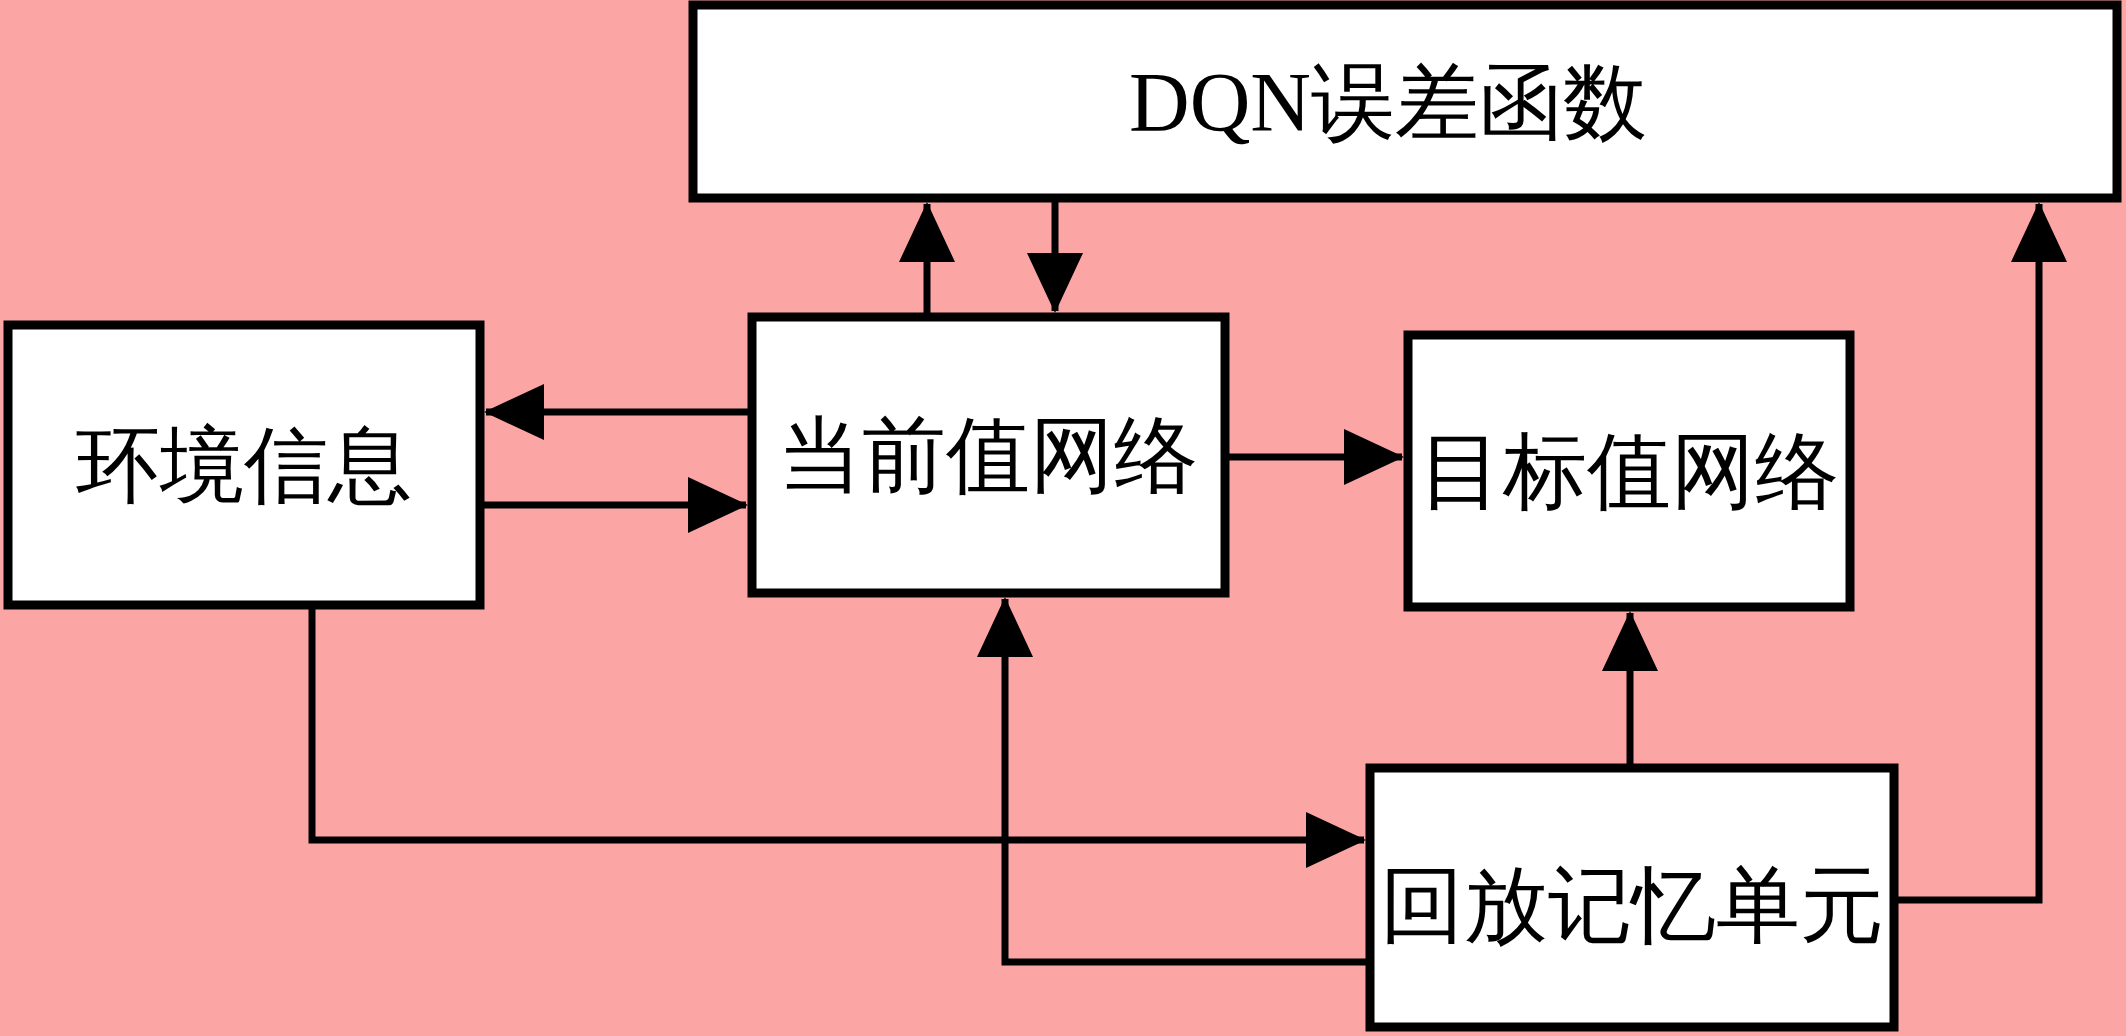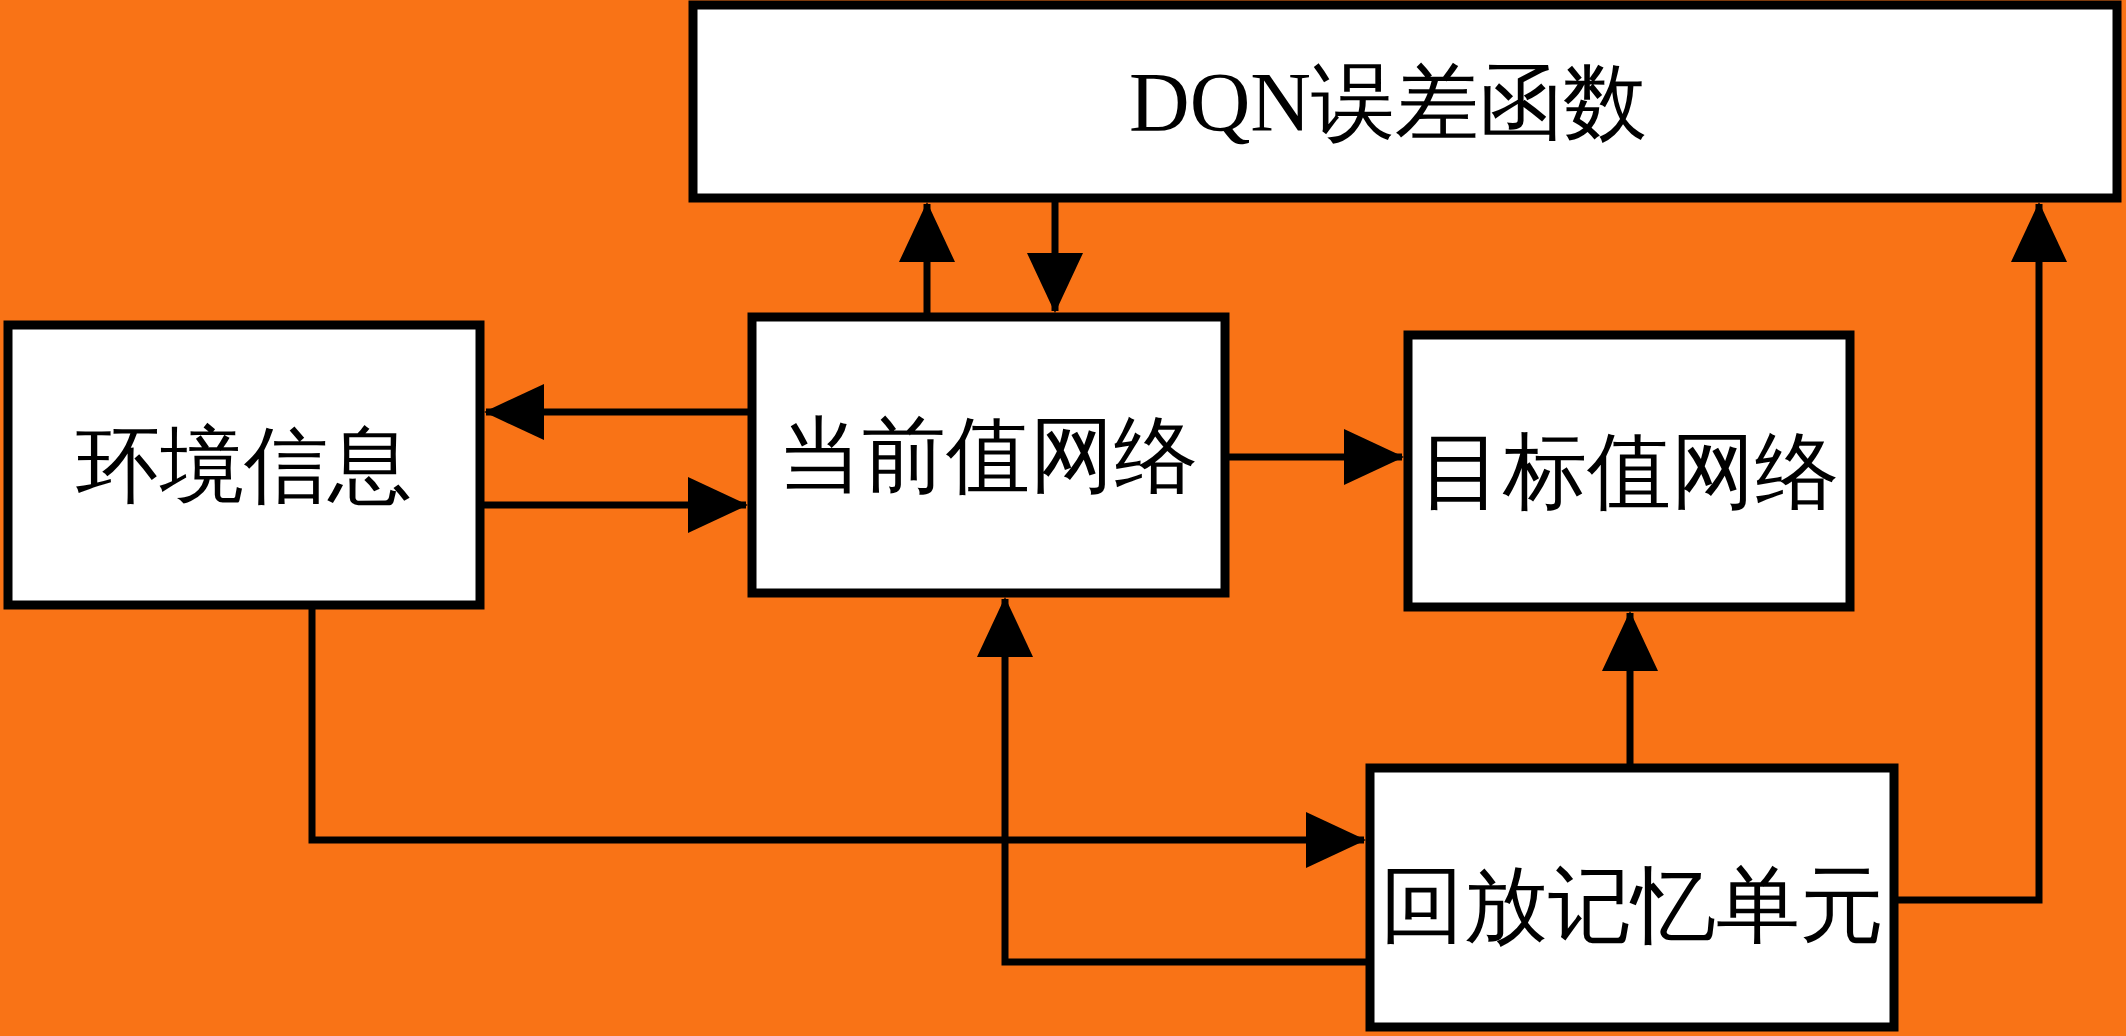--- a/index.html
+++ b/index.html
@@ -3,21 +3,21 @@
 <meta charset="utf-8">
 <style>
   html, body {
     margin: 0;
     padding: 0;
     background: #ffffff;
   }
   .figure-wrap {
     width: 2126px;
     height: 1036px;
-    background: #f97316;
+    background: #fca5a5;
     position: relative;
     overflow: hidden;
   }
   svg {
     display: block;
     width: 2126px;
     height: 1036px;
   }
   .node-box {
     fill: #ffffff;

